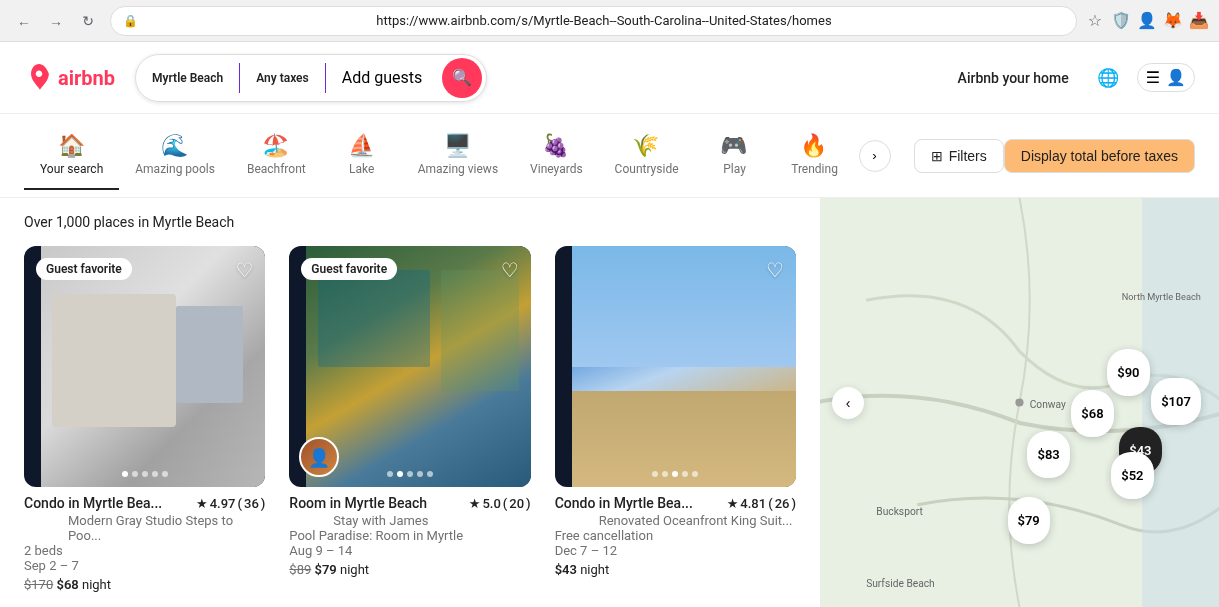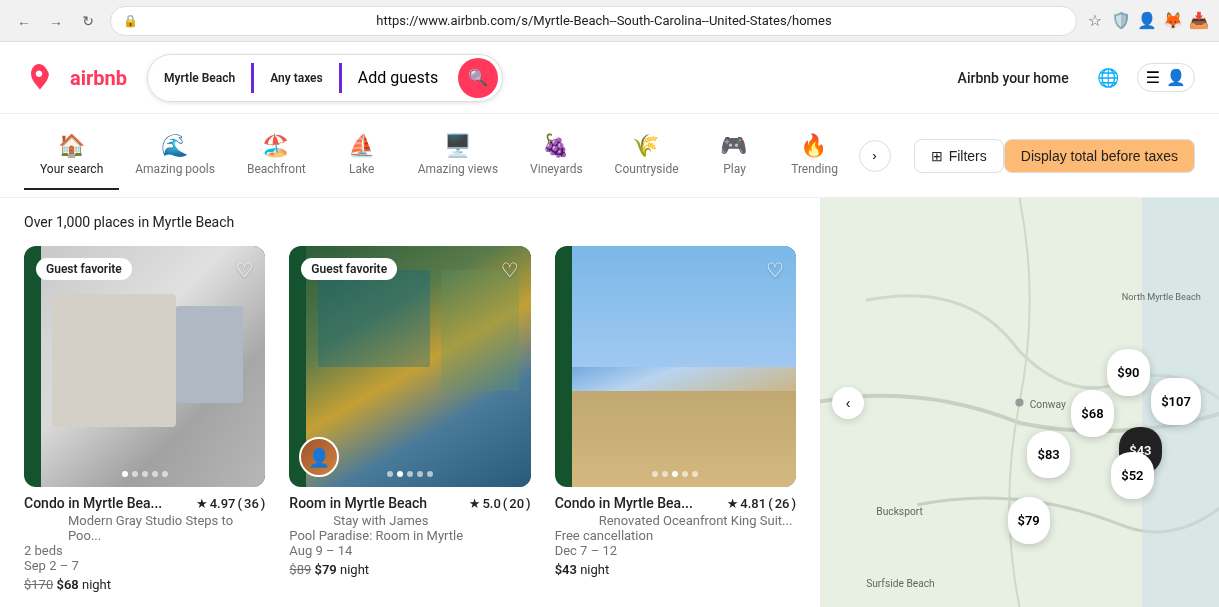--- a/index.html
+++ b/index.html
@@ -47,41 +47,41 @@
       display: flex;
       align-items: center;
       padding: 12px 24px;
       border-bottom: 1px solid #eee;
       height: 72px;
       gap: 20px;
     }
     .airbnb-logo {
       display: flex;
       align-items: center;
-      gap: 16px;
+      gap: 4px;
       color: #ff385c;
       font-size: 20px;
       font-weight: 700;
       cursor: pointer;
     }
     .airbnb-logo svg { width: 30px; height: 30px; }
 
     .search-bar {
       display: flex;
       align-items: center;
       border: 1px solid #ddd;
       border-radius: 40px;
       padding: 0;
       box-shadow: 0 1px 4px rgba(0,0,0,0.12);
       height: 48px;
       overflow: hidden;
     }
     .search-section {
       padding: 8px 16px;
-      border-right: 3px solid #6d28d9;
+      border-right: 1px solid #6d28d9;
       cursor: pointer;
       white-space: nowrap;
     }
     .search-section:last-of-type { border-right: none; }
     .search-section .label { font-size: 12px; font-weight: 600; color: #222; }
     .search-section-single {
       padding: 8px 16px;
       cursor: pointer;
     }
     .search-btn {
@@ -213,21 +213,21 @@
       grid-template-columns: repeat(3, 1fr);
       gap: 24px;
     }
 
     .listing-card { cursor: pointer; }
     .listing-img-container {
       position: relative;
       border-radius: 12px;
       overflow: hidden;
       aspect-ratio: 1;
-      background: #14532d;
+      background: #0f172a;
       margin-bottom: 8px;
       padding-left: 17px;
     }
 
     .guest-favorite-badge {
       position: absolute;
       top: 12px;
       left: 12px;
       background: white;
       border-radius: 20px;

